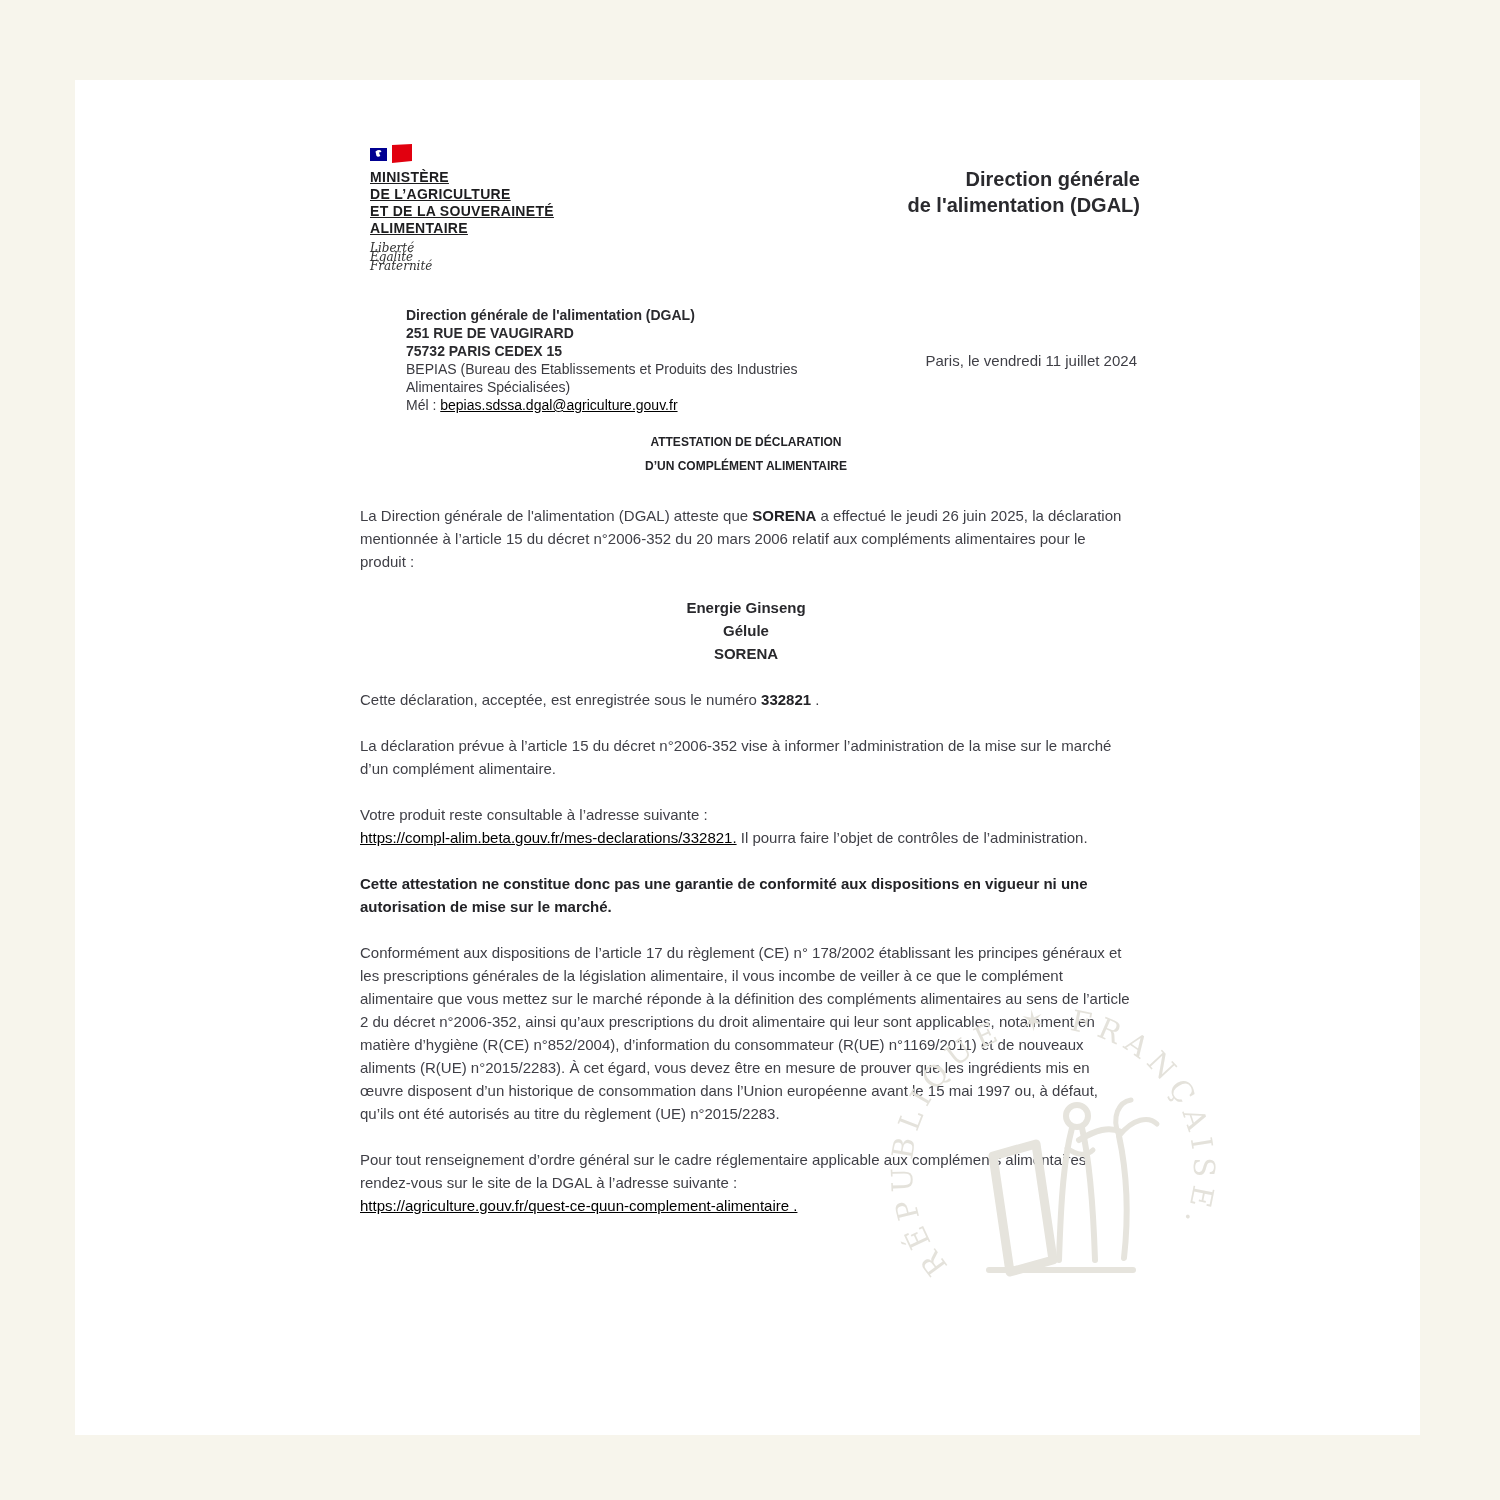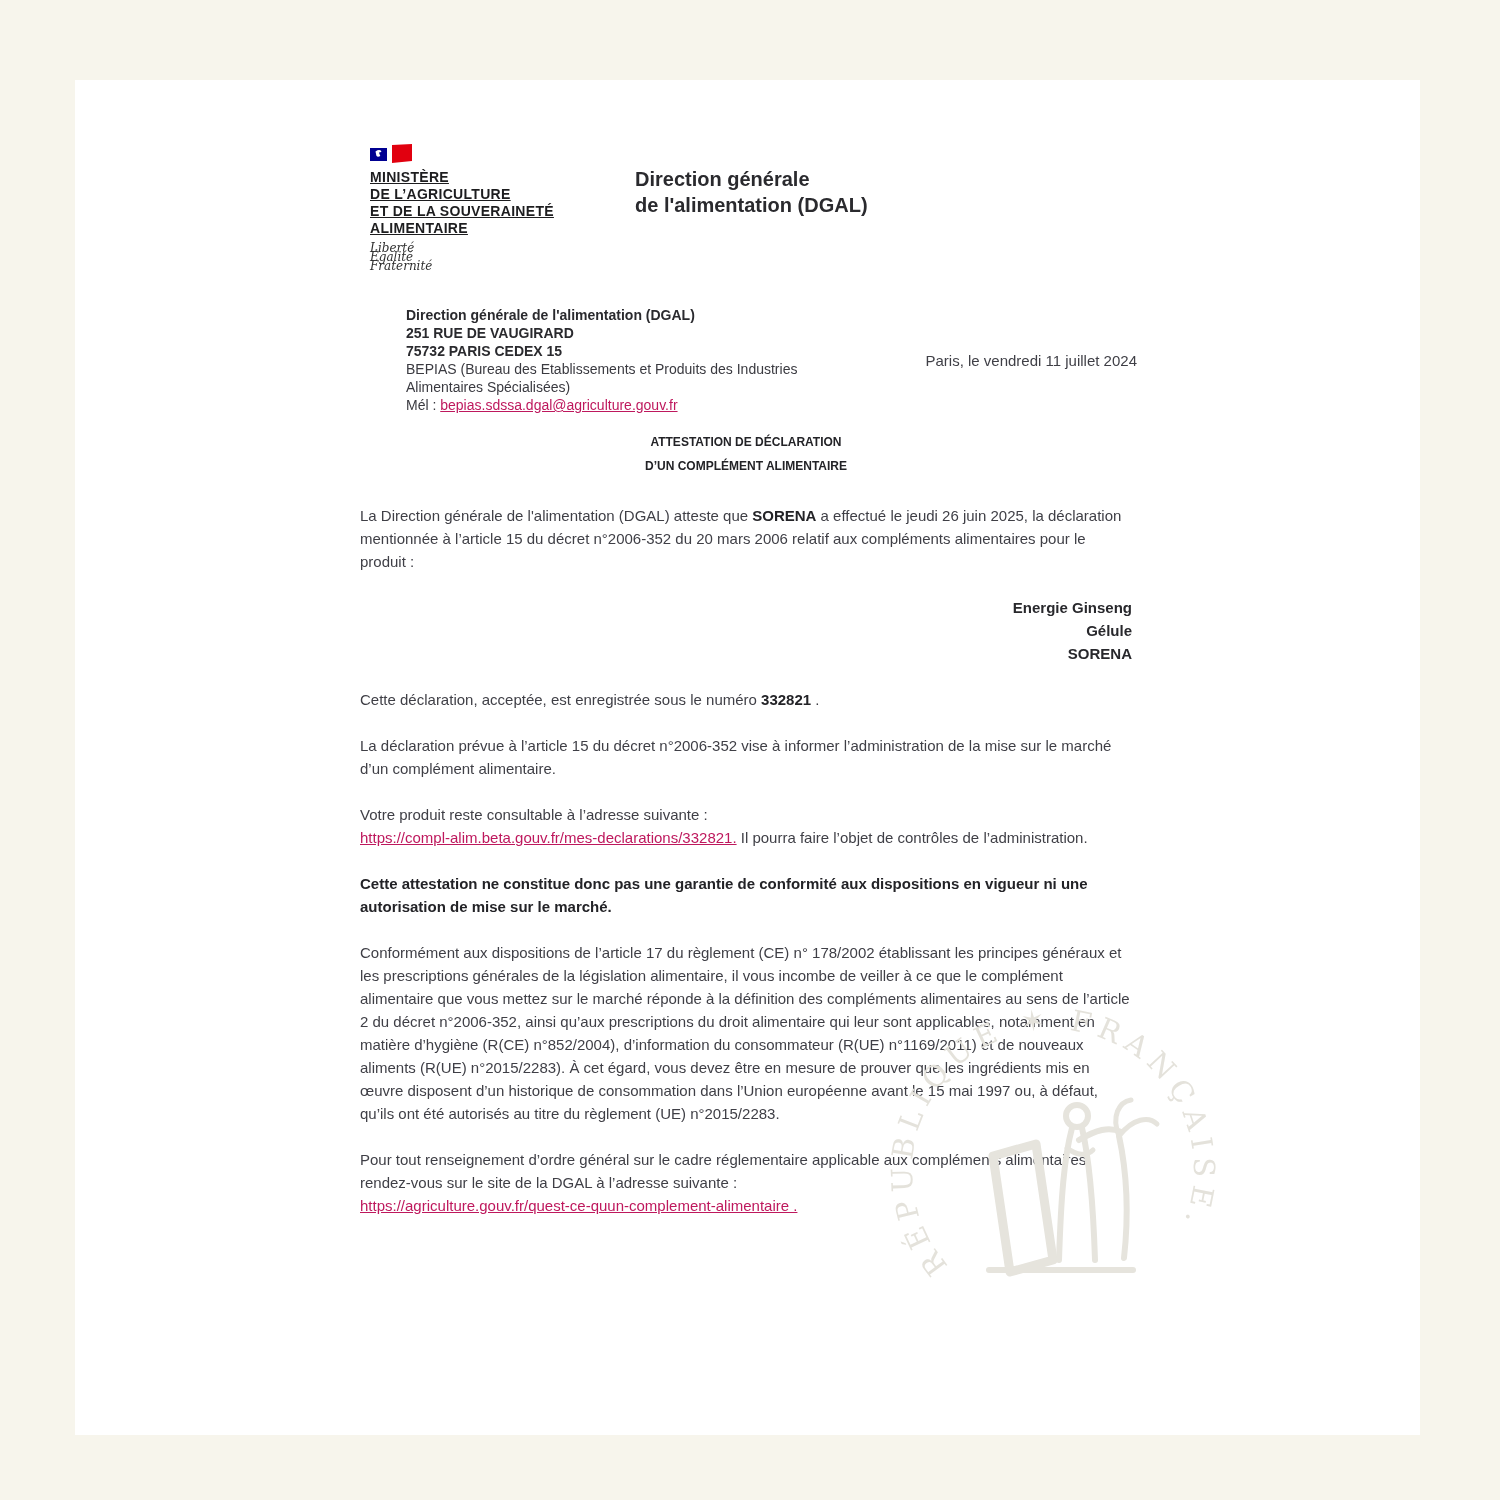--- a/index.html
+++ b/index.html
@@ -23,21 +23,21 @@
     color:#1d1d1f; letter-spacing:0.3px;text-decoration:underline;
   }
   .motto {
     margin-top:7px;
     font-family:"DejaVu Serif", serif; font-style:italic;
     font-size:12px; line-height:9px; color:#2f2f2f;
   }
   
   .direction-header {
     position:absolute; top:86px; left:560px; right:280px;
-    text-align:left; font-weight:bold;
+    text-align:right; font-weight:bold;
     font-size:20px; line-height:26px; color:#2a2a2e;
   }
   
   .sender {
     position:absolute; left:285px; top:226px;
     font-size:14px; line-height:18px; color:#3a3a40;margin-left:46px;
   }
   .sender .b { font-weight:bold; color:#2a2a2e; }
   .dateline {
     position:absolute; top:272px; right:283px;
@@ -47,24 +47,24 @@
   .letter {
     position:absolute; left:285px; top:350px; width:772px;
     font-size:15px; line-height:23px; color:#3f3f46;
   }
   .letter-title {
     text-align:center; font-weight:bold;
     font-size:12px; line-height:24px; color:#232327;
     margin-bottom:26px;
   }
   .para { margin-bottom:23px; }
-  .product { text-align:right; font-weight:bold; color:#28282c; margin-bottom:23px; }
+  .product { text-align:center; font-weight:bold; color:#28282c; margin-bottom:23px; }
   .bold-para { font-weight:bold; color:#232327; }
   strong { color:#232327; }
-  a.doc-link { color:#be185d; text-decoration:underline; }
+  a.doc-link { color:#000000; text-decoration:underline; }
   .link-line { display:block; }
   
   .seal { position:absolute; left:806px; top:918px; width:345px; height:345px; pointer-events:none; }
   .seal text {
     font-family:"DejaVu Serif", serif;
     font-size:29px; letter-spacing:7px;
     fill:#e4e2db;
   }
 </style>
 </head>

